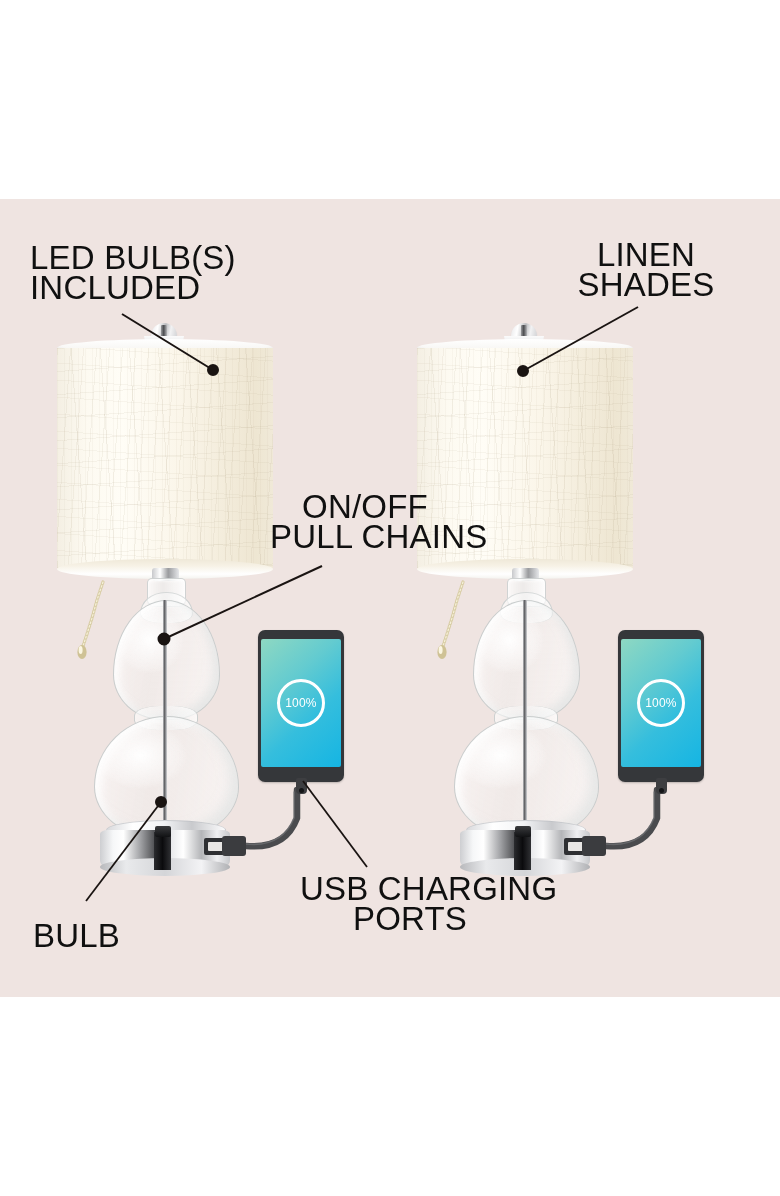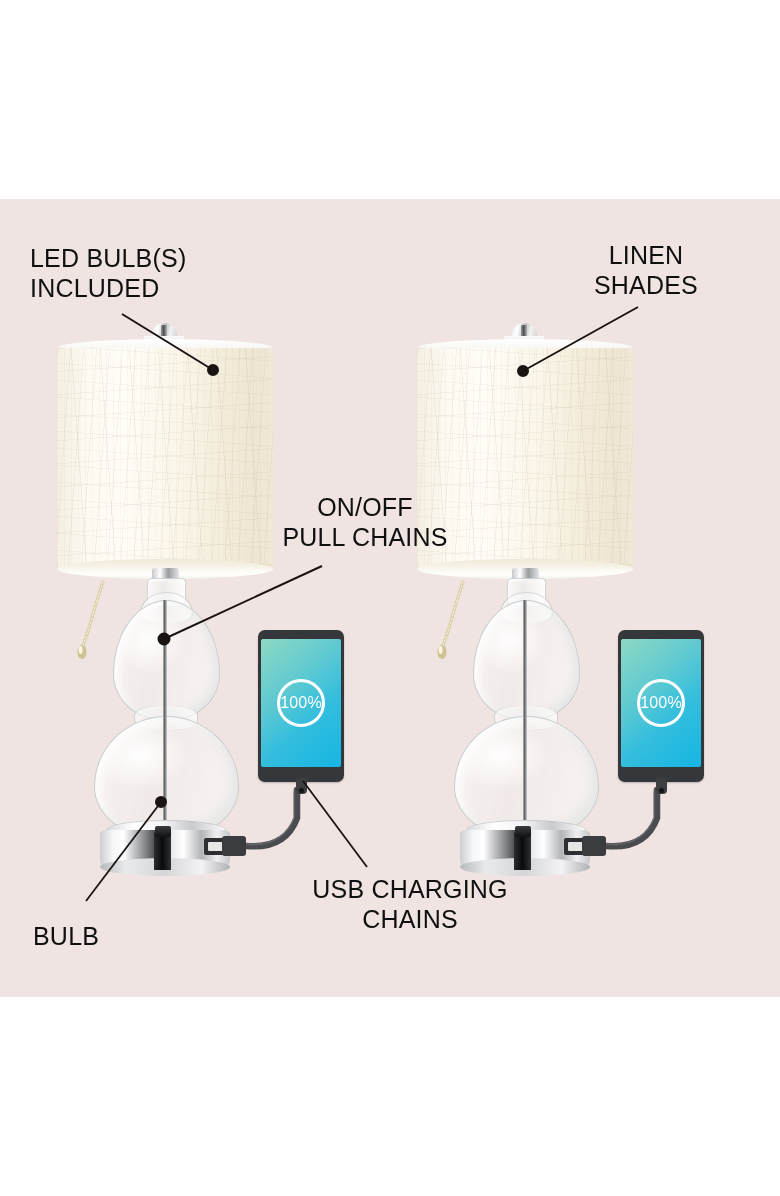--- a/index.html
+++ b/index.html
@@ -23,21 +23,21 @@
     top: 199px;
     width: 780px;
     height: 798px;
     background: #EFE4E1;
   }
 
   
   .callout {
     position: absolute;
     color: #101010;
-    font-size: 25px;
+    font-size: 33px;
     line-height: 30px;
     letter-spacing: 0.2px;
     white-space: pre;
     font-family: "Liberation Sans", sans-serif;
   }
   .callout.center { text-align: center; }
   .callout.left { text-align: left; }
 
   #c-led     { left: 30px;  top: 243px; text-align: left; }
   #c-linen   { left: 560px; top: 240px; width: 172px; text-align: center; }
@@ -281,21 +281,21 @@
     width: 48px; height: 48px;
     border: 3px solid #ffffff;
     border-radius: 50%;
     box-sizing: border-box;
   }
   .phone-pct {
     position: absolute;
     left: 50%; top: 50%;
     transform: translate(-50%,-50%);
     color: #ffffff;
-    font-size: 16px;
+    font-size: 12px;
     font-family: "Liberation Sans", sans-serif;
     letter-spacing: 0.2px;
     white-space: nowrap;
     text-align: right;
   }
   .phone-jack {
     position: absolute;
     left: 38px; top: 148px;
     width: 11px; height: 16px;
     background: #3d3e41;
@@ -433,16 +433,16 @@
     </g>
   </svg>
 
   <div class="callout left" id="c-led">LED BULB(S)
 INCLUDED</div>
   <div class="callout center" id="c-onoff">ON/OFF
 PULL CHAINS</div>
   <div class="callout center" id="c-linen">LINEN
 SHADES</div>
   <div class="callout center" id="c-usb">USB CHARGING
-CHAINS</div>
+PORTS</div>
   <div class="callout left" id="c-glass">BULB</div>
 
 </div>
 
 </body></html>

